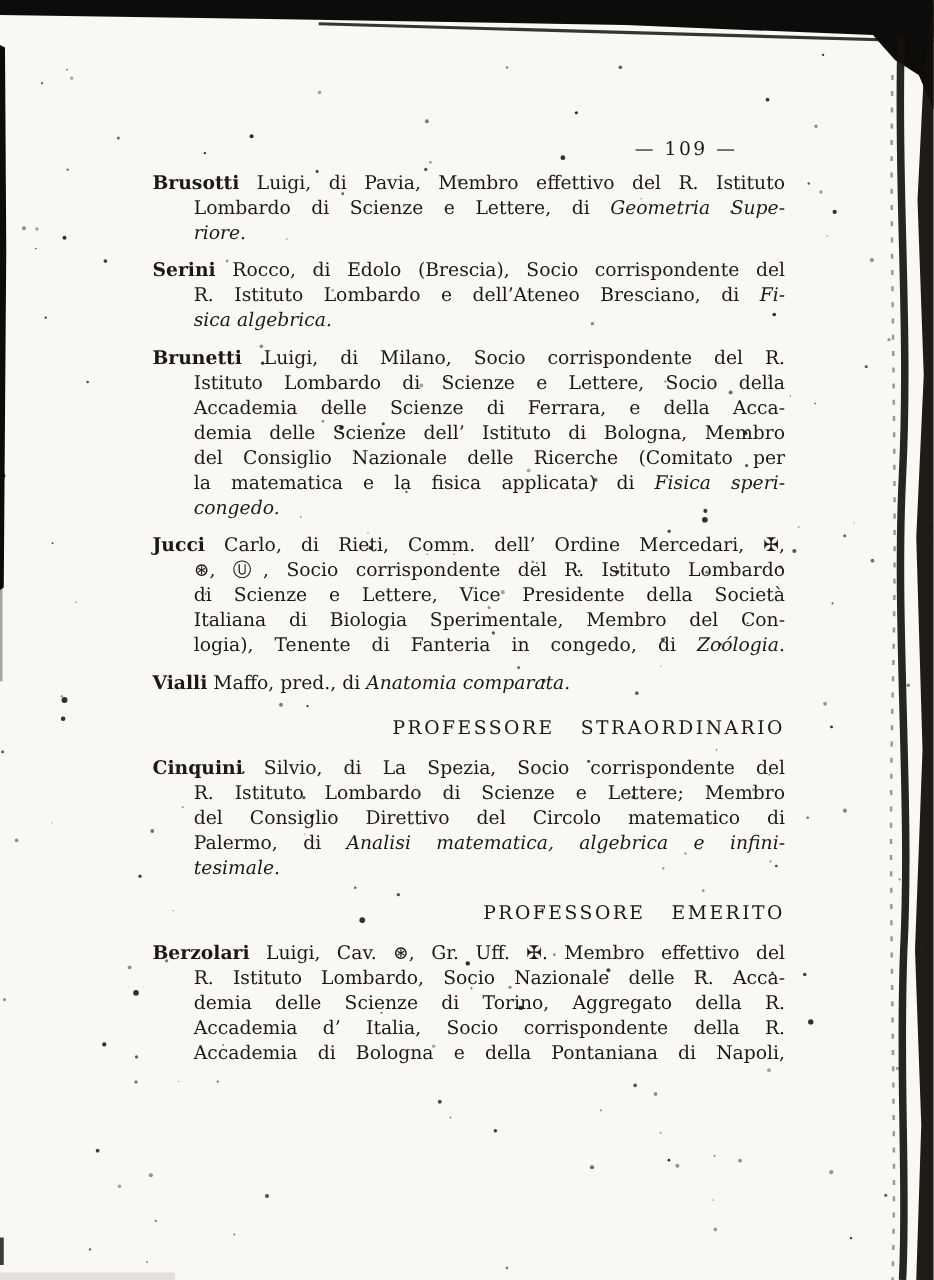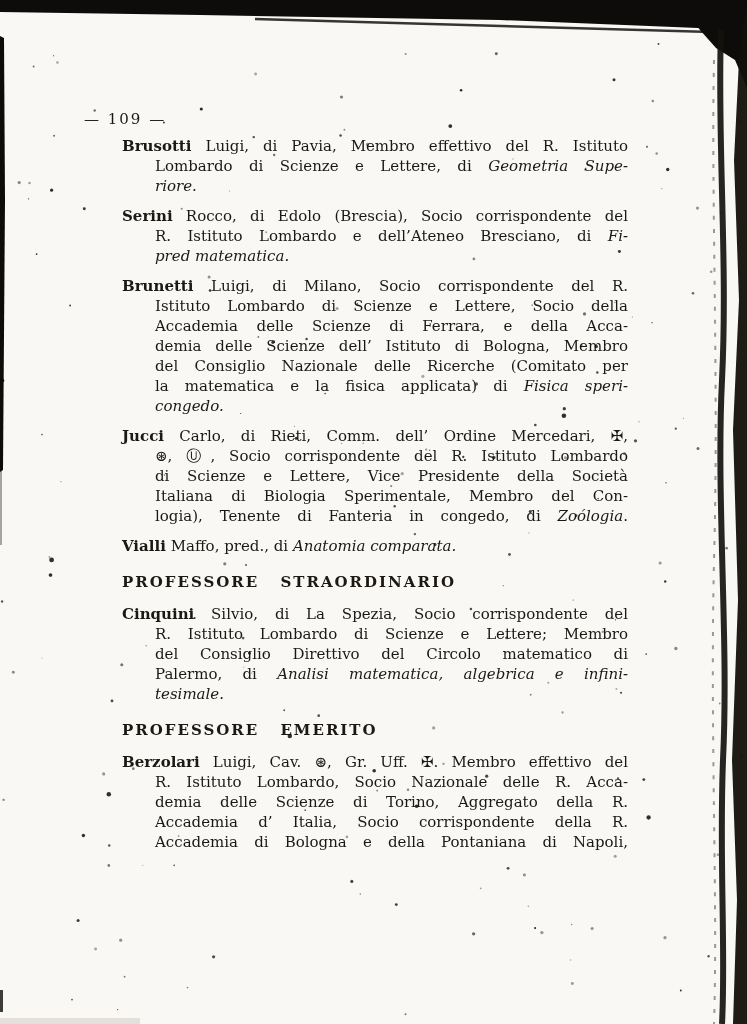--- a/index.html
+++ b/index.html
@@ -4,59 +4,58 @@
 <style>
   html,body{margin:0;padding:0;}
   body{
     width:747px;height:1024px;overflow:hidden;position:relative;
     background:#f7f6f3;
     font-family:"DejaVu Serif","Liberation Serif",serif;
   }
   .page{position:absolute;inset:0;background:var(--paper,#f9f8f5);}
   .pagenum{
     position:absolute;top:110px;left:122px;width:506px;
-    text-align:left;transform:translateX(-38px);
+    text-align:right;transform:translateX(-38px);
     font-size:15px;letter-spacing:2px;color:var(--ink,#1c1915);
   }
   .textblock{
     position:absolute;top:136px;left:122px;width:506px;
     font-size:15px;line-height:20px;color:var(--ink,#1c1915);
   }
   .entry{margin-bottom:10px;}
   .line{text-align:justify;text-align-last:justify;}
   .line.nojust{text-align-last:left;}
   .line.cont{padding-left:33px;}
   .line span.b{font-weight:bold;}
   .line span.i{font-style:italic;}
   .heading{
-    text-align:left;font-size:15px;
+    text-align:right;font-size:15px;
     letter-spacing:2px;word-spacing:14px;
     margin-top:16px;margin-bottom:12px;
     color:var(--ink,#1c1915);
-    font-weight:bold;
   }
   svg.artifacts{position:absolute;inset:0;pointer-events:none;}
 </style>
 </head>
 <body style="--paper: #f9f8f5; --ink: #1c1915;">
 
 <div class="page">
 
   <div class="pagenum">— 109 —</div>
 
   <div class="textblock" id="textblock">
       <div class="entry">
         <div class="line"><span class="b">Brusotti</span><span class="r"> Luigi, di Pavia, Membro effettivo del R. Istituto</span></div>
         <div class="line cont"><span class="r">Lombardo di Scienze e Lettere, di </span><span class="i">Geometria Supe-</span></div>
         <div class="line cont nojust"><span class="i">riore.</span></div>
       </div>
       <div class="entry">
         <div class="line"><span class="b">Serini</span><span class="r"> Rocco, di Edolo (Brescia), Socio corrispondente del</span></div>
         <div class="line cont"><span class="r">R. Istituto Lombardo e dell’Ateneo Bresciano, di </span><span class="i">Fi-</span></div>
-        <div class="line cont nojust"><span class="i">pred matematica.</span></div>
+        <div class="line cont nojust"><span class="i">sica algebrica.</span></div>
       </div>
       <div class="entry">
         <div class="line"><span class="b">Brunetti</span><span class="r"> Luigi, di Milano, Socio corrispondente del R.</span></div>
         <div class="line cont"><span class="r">Istituto Lombardo di Scienze e Lettere, Socio della</span></div>
         <div class="line cont"><span class="r">Accademia delle Scienze di Ferrara, e della Acca-</span></div>
         <div class="line cont"><span class="r">demia delle Scienze dell’ Istituto di Bologna, Membro</span></div>
         <div class="line cont"><span class="r">del Consiglio Nazionale delle Ricerche (Comitato per</span></div>
         <div class="line cont"><span class="r">la matematica e la fisica applicata) di </span><span class="i">Fisica speri-</span></div>
         <div class="line cont nojust"><span class="i">congedo.</span></div>
       </div>

